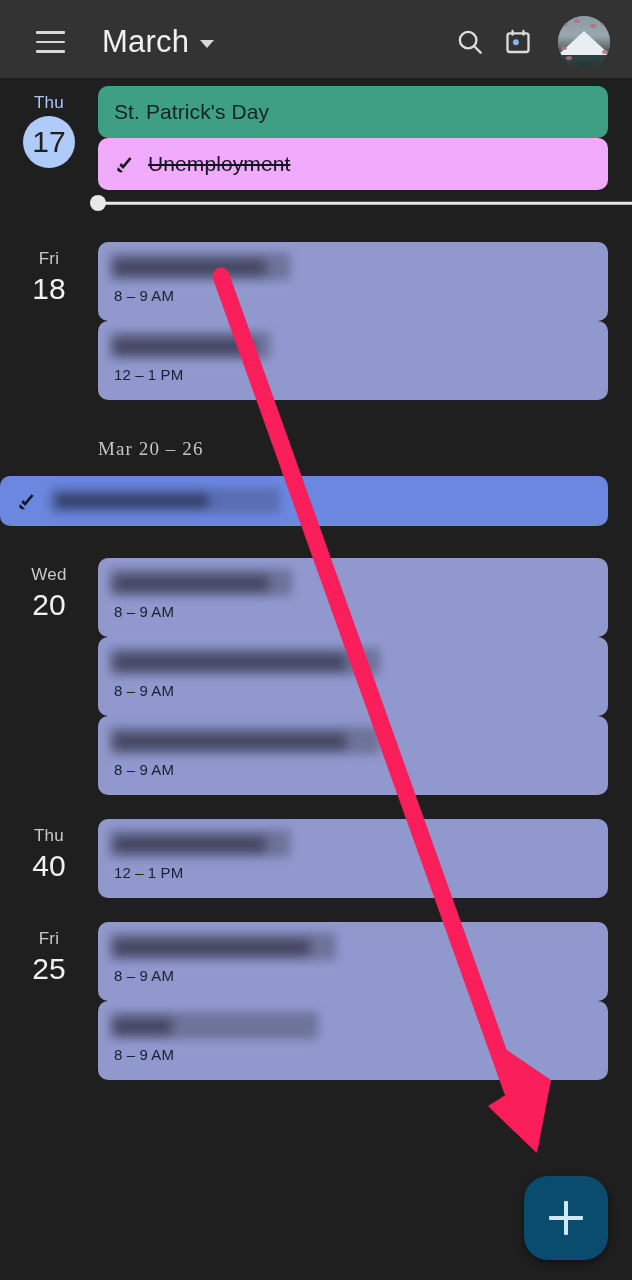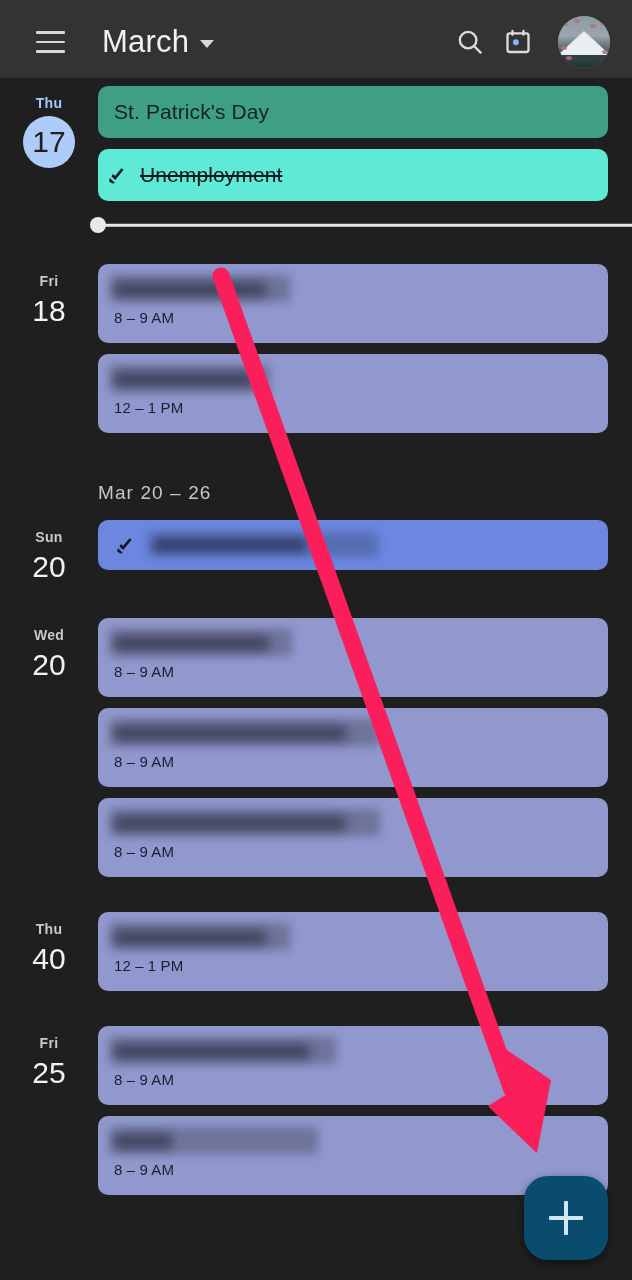--- a/index.html
+++ b/index.html
@@ -138,25 +138,24 @@
   .daycol {
     width: 98px;
     flex: 0 0 98px;
     padding-top: 6px;
     display: flex;
     flex-direction: column;
     align-items: center;
   }
 
   .dow {
-    font-size: 14px;
+    font-size: 17px;
     color: #c9c9c9;
     line-height: 22px;
     letter-spacing: .3px;
-    font-weight: bold;
   }
   .dnum {
     font-size: 30px;
     color: #f1f1f1;
     line-height: 38px;
     font-weight: 400;
     text-align: right;
   }
   .daycol.today .dow { color: #a9c7fa; }
   .daycol.today .dnum {
@@ -171,21 +170,21 @@
   .events {
     flex: 1;
     padding-right: 24px;
     display: flex;
     flex-direction: column;
   }
 
   .event {
     position: relative;
     border-radius: 10px;
-    margin-bottom: 11px;
+    margin-bottom: 0;
     padding: 11px 16px 12px 16px;
     cursor: pointer;
     overflow: hidden;
   }
 
   .event.allday {
     min-height: 48px;
     display: flex;
     align-items: center;
     padding-top: 0; padding-bottom: 0;
@@ -399,21 +398,21 @@
         <div class="dnum">17</div>
       </div>
       <div class="events">
 
         <div class="event allday" style="background:#3f9f84; min-height:52px;">
           <div class="allday-inner">
             <div class="ev-title">St. Patrick's Day</div>
           </div>
         </div>
 
-        <div class="event allday" style="background:#5eead4; min-height:52px;padding-left:8px;">
+        <div class="event allday" style="background:#f0abfc; min-height:52px;">
           <div class="allday-inner">
             <span class="task-icon">
               <svg width="22" height="24" viewBox="0 0 24 24">
                 <path d="M6 13.6 L10 17.5 L19.2 6.2 L16.9 4.6 L9.9 13.2 L7.6 11.0 Z" fill="#14181f"></path>
                 <path d="M4.2 15.4 L9.8 20.6 L7.0 21.4 L3.4 19.0 Z" fill="#14181f"></path>
               </svg>
             </span>
             <div class="ev-title strike">Unemployment</div>
           </div>
         </div>
@@ -439,27 +438,23 @@
         </div>
 
         <div class="event" style="background:#9098ce;">
           <div class="ev-title redacted w180"></div>
           <div class="ev-time">12 – 1 PM</div>
         </div>
 
       </div>
     </div>
 
-    <div class="week-header" style="margin-top:36px; margin-bottom:14px;">Mar 20 – 26</div>
+    <div class="week-header" style="margin-top:36px; margin-bottom:14px;font-family:Liberation Serif, serif;">Mar 20 – 26</div>
 
     <div class="day-row">
-      <div class="daycol">
-        <div class="dow">Sun</div>
-        <div class="dnum">20</div>
-      </div>
       <div class="events">
         <div class="event allday" style="background:#6b87e0; min-height:50px;">
           <div class="allday-inner">
             <span class="task-icon">
               <svg width="22" height="24" viewBox="0 0 24 24">
                 <path d="M6 13.6 L10 17.5 L19.2 6.2 L16.9 4.6 L9.9 13.2 L7.6 11.0 Z" fill="#14181f"></path>
                 <path d="M4.2 15.4 L9.8 20.6 L7.0 21.4 L3.4 19.0 Z" fill="#14181f"></path>
               </svg>
             </span>
             <span class="redact-pill"></span>

